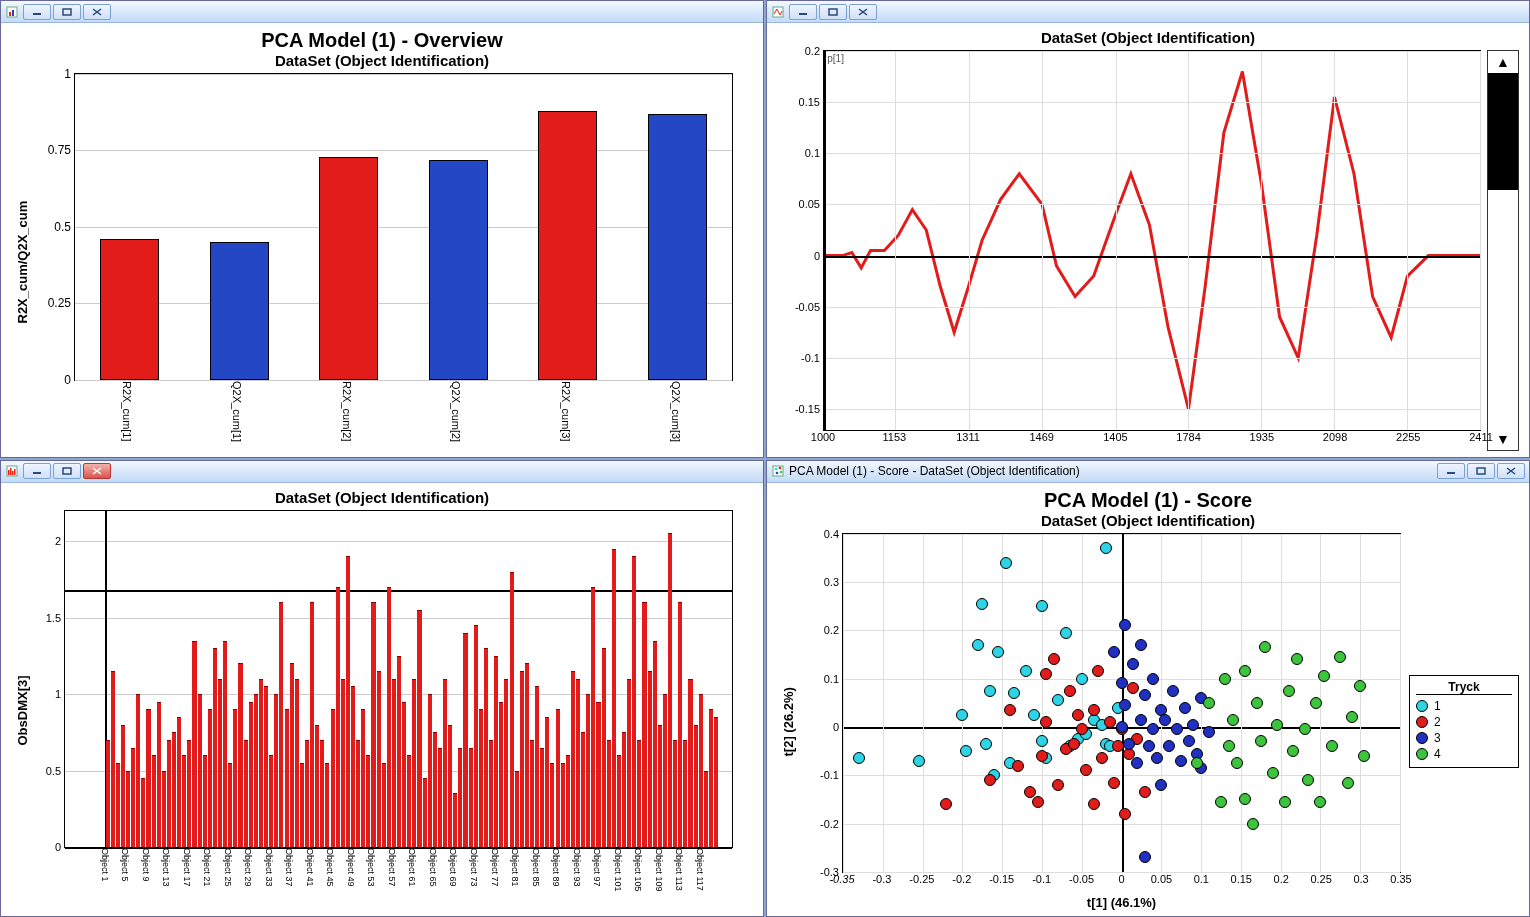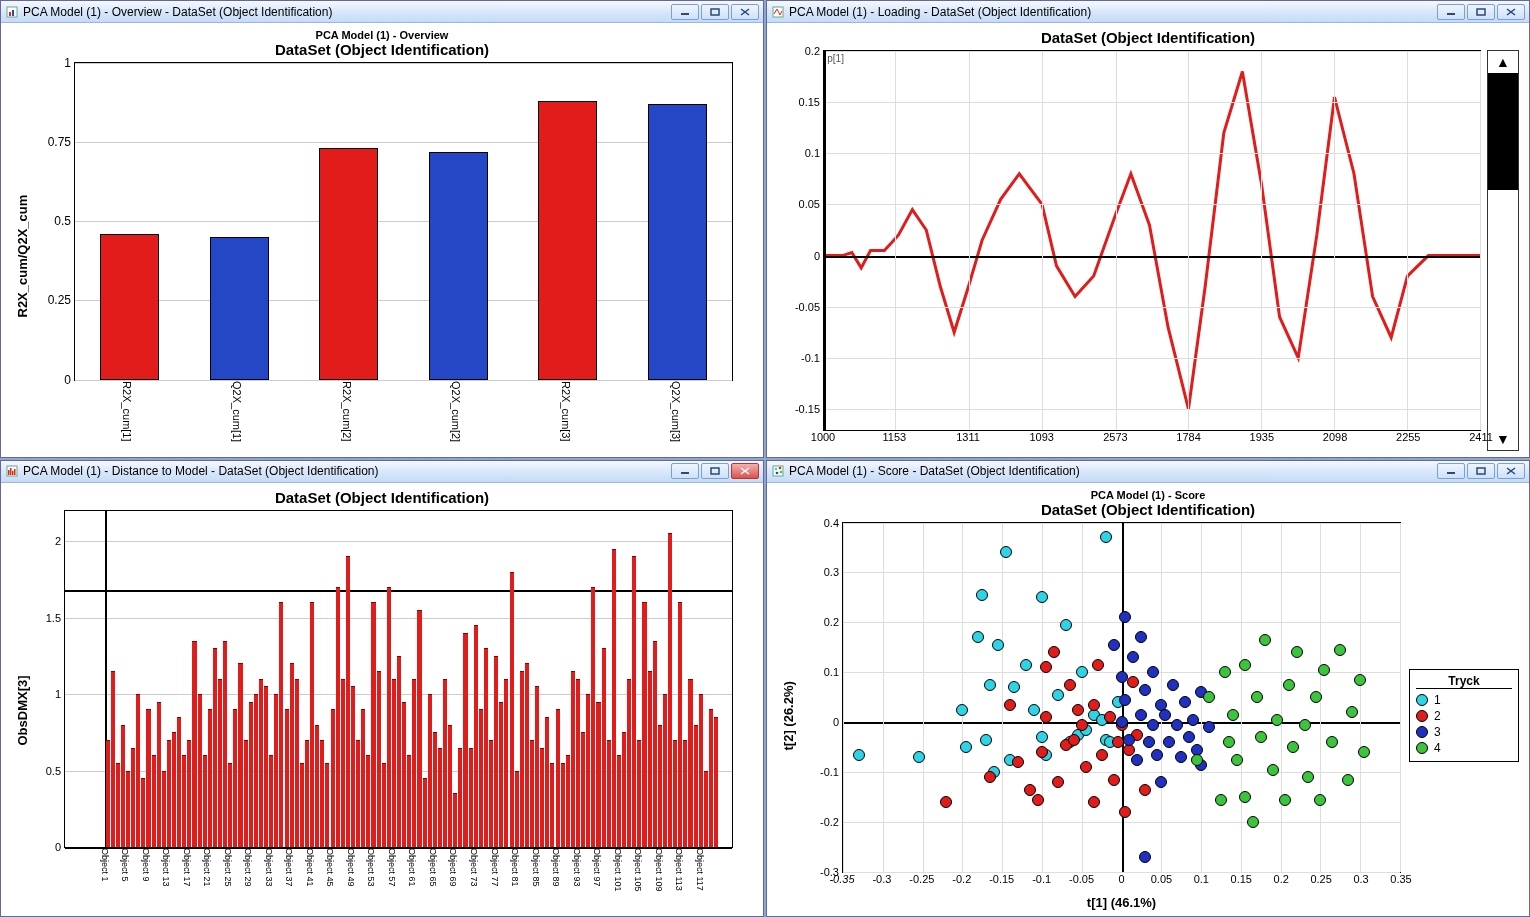--- a/index.html
+++ b/index.html
@@ -63,21 +63,21 @@
     color: #fff;
   }
   .chart-body {
     flex: 1;
     background: #fff;
     display: flex;
     flex-direction: column;
     padding: 6px 10px 6px 10px;
     min-height: 0;
   }
-  .chart-title { text-align: center; font-weight: bold; font-size: 11px; }
+  .chart-title { text-align: center; font-weight: bold; font-size: 20px; }
   .chart-subtitle { text-align: center; font-weight: bold; font-size: 15px; margin-bottom: 4px;}
   .plot-row { flex: 1; display: flex; min-height: 0; }
   .ylabel {
     writing-mode: vertical-rl;
     transform: rotate(180deg);
     text-align: center;
     font-weight: bold;
     font-size: 13px;
     padding: 0 4px;
   }
@@ -152,21 +152,20 @@
 
   <div class="panel">
     <div class="titlebar">
       <span class="icon-app">
         <svg width="12" height="12">
             <rect x="1" y="1" width="10" height="10" fill="#fff" stroke="#6a8"></rect>
             <rect x="3" y="6" width="2" height="4" fill="#e21"></rect>
             <rect x="6" y="4" width="2" height="6" fill="#24c"></rect>
           </svg>
       </span>
-      <span class="title-text">PCA Model (1) - Overview - DataSet (Object Identification)</span>
       <span class="winbtns">
         <span class="winbtn">
             <svg width="10" height="8">
               <line x1="1" y1="6" x2="9" y2="6" stroke="#2a4a7a" stroke-width="2"></line>
             </svg>
           </span>
         <span class="winbtn">
             <svg width="10" height="8">
               <rect x="1" y="1" width="8" height="6" fill="none" stroke="#2a4a7a" stroke-width="1.5"></rect>
             </svg>
@@ -217,21 +216,20 @@
   </div>
 
   <div class="panel">
     <div class="titlebar">
       <span class="icon-app">
         <svg width="12" height="12">
             <rect x="1" y="1" width="10" height="10" fill="#fff" stroke="#6a8"></rect>
             <polyline points="2,8 5,3 8,9 10,5" fill="none" stroke="#e21"></polyline>
           </svg>
       </span>
-      <span class="title-text">PCA Model (1) - Loading - DataSet (Object Identification)</span>
       <span class="winbtns">
         <span class="winbtn">
             <svg width="10" height="8">
               <line x1="1" y1="6" x2="9" y2="6" stroke="#2a4a7a" stroke-width="2"></line>
             </svg>
           </span>
         <span class="winbtn">
             <svg width="10" height="8">
               <rect x="1" y="1" width="8" height="6" fill="none" stroke="#2a4a7a" stroke-width="1.5"></rect>
             </svg>
@@ -277,22 +275,22 @@
               <div class="ld-grid-v" style="left: 66.6903%;"></div>
               <div class="ld-grid-v" style="left: 77.8172%;"></div>
               <div class="ld-grid-v" style="left: 88.944%;"></div>
               <div class="ld-grid-v" style="left: 100%;"></div>
               <div class="ld-series-label" style="left: 0.5%;">p[1]</div>
             </div>
           <div class="xaxis" id="ld-xaxis" style="height:20px;">
               <div class="ld-xtick" style="left: 0%;">1000</div>
               <div class="ld-xtick" style="left: 10.8434%;">1153</div>
               <div class="ld-xtick" style="left: 22.0411%;">1311</div>
-              <div class="ld-xtick" style="left: 33.2388%;">1093</div>
-              <div class="ld-xtick" style="left: 44.4366%;">2573</div>
+              <div class="ld-xtick" style="left: 33.2388%;">1469</div>
+              <div class="ld-xtick" style="left: 44.4366%;">1405</div>
               <div class="ld-xtick" style="left: 55.5634%;">1784</div>
               <div class="ld-xtick" style="left: 66.6903%;">1935</div>
               <div class="ld-xtick" style="left: 77.8172%;">2098</div>
               <div class="ld-xtick" style="left: 88.944%;">2255</div>
               <div class="ld-xtick" style="left: 100%;">2411</div>
             </div>
         </div>
         <div class="ld-vscroller">
           <div class="arrow">▲</div>
           <div class="track">
@@ -308,21 +306,20 @@
     <div class="titlebar">
       <span class="icon-app">
         <svg width="12" height="12">
             <rect x="1" y="1" width="10" height="10" fill="#fff" stroke="#6a8"></rect>
             <rect x="2" y="5" width="1.5" height="5" fill="#e21"></rect>
             <rect x="4" y="3" width="1.5" height="7" fill="#e21"></rect>
             <rect x="6" y="6" width="1.5" height="4" fill="#e21"></rect>
             <rect x="8" y="4" width="1.5" height="6" fill="#e21"></rect>
           </svg>
       </span>
-      <span class="title-text">PCA Model (1) - Distance to Model - DataSet (Object Identification)</span>
       <span class="winbtns">
         <span class="winbtn">
             <svg width="10" height="8">
               <line x1="1" y1="6" x2="9" y2="6" stroke="#2a4a7a" stroke-width="2"></line>
             </svg>
           </span>
         <span class="winbtn">
             <svg width="10" height="8">
               <rect x="1" y="1" width="8" height="6" fill="none" stroke="#2a4a7a" stroke-width="1.5"></rect>
             </svg>

